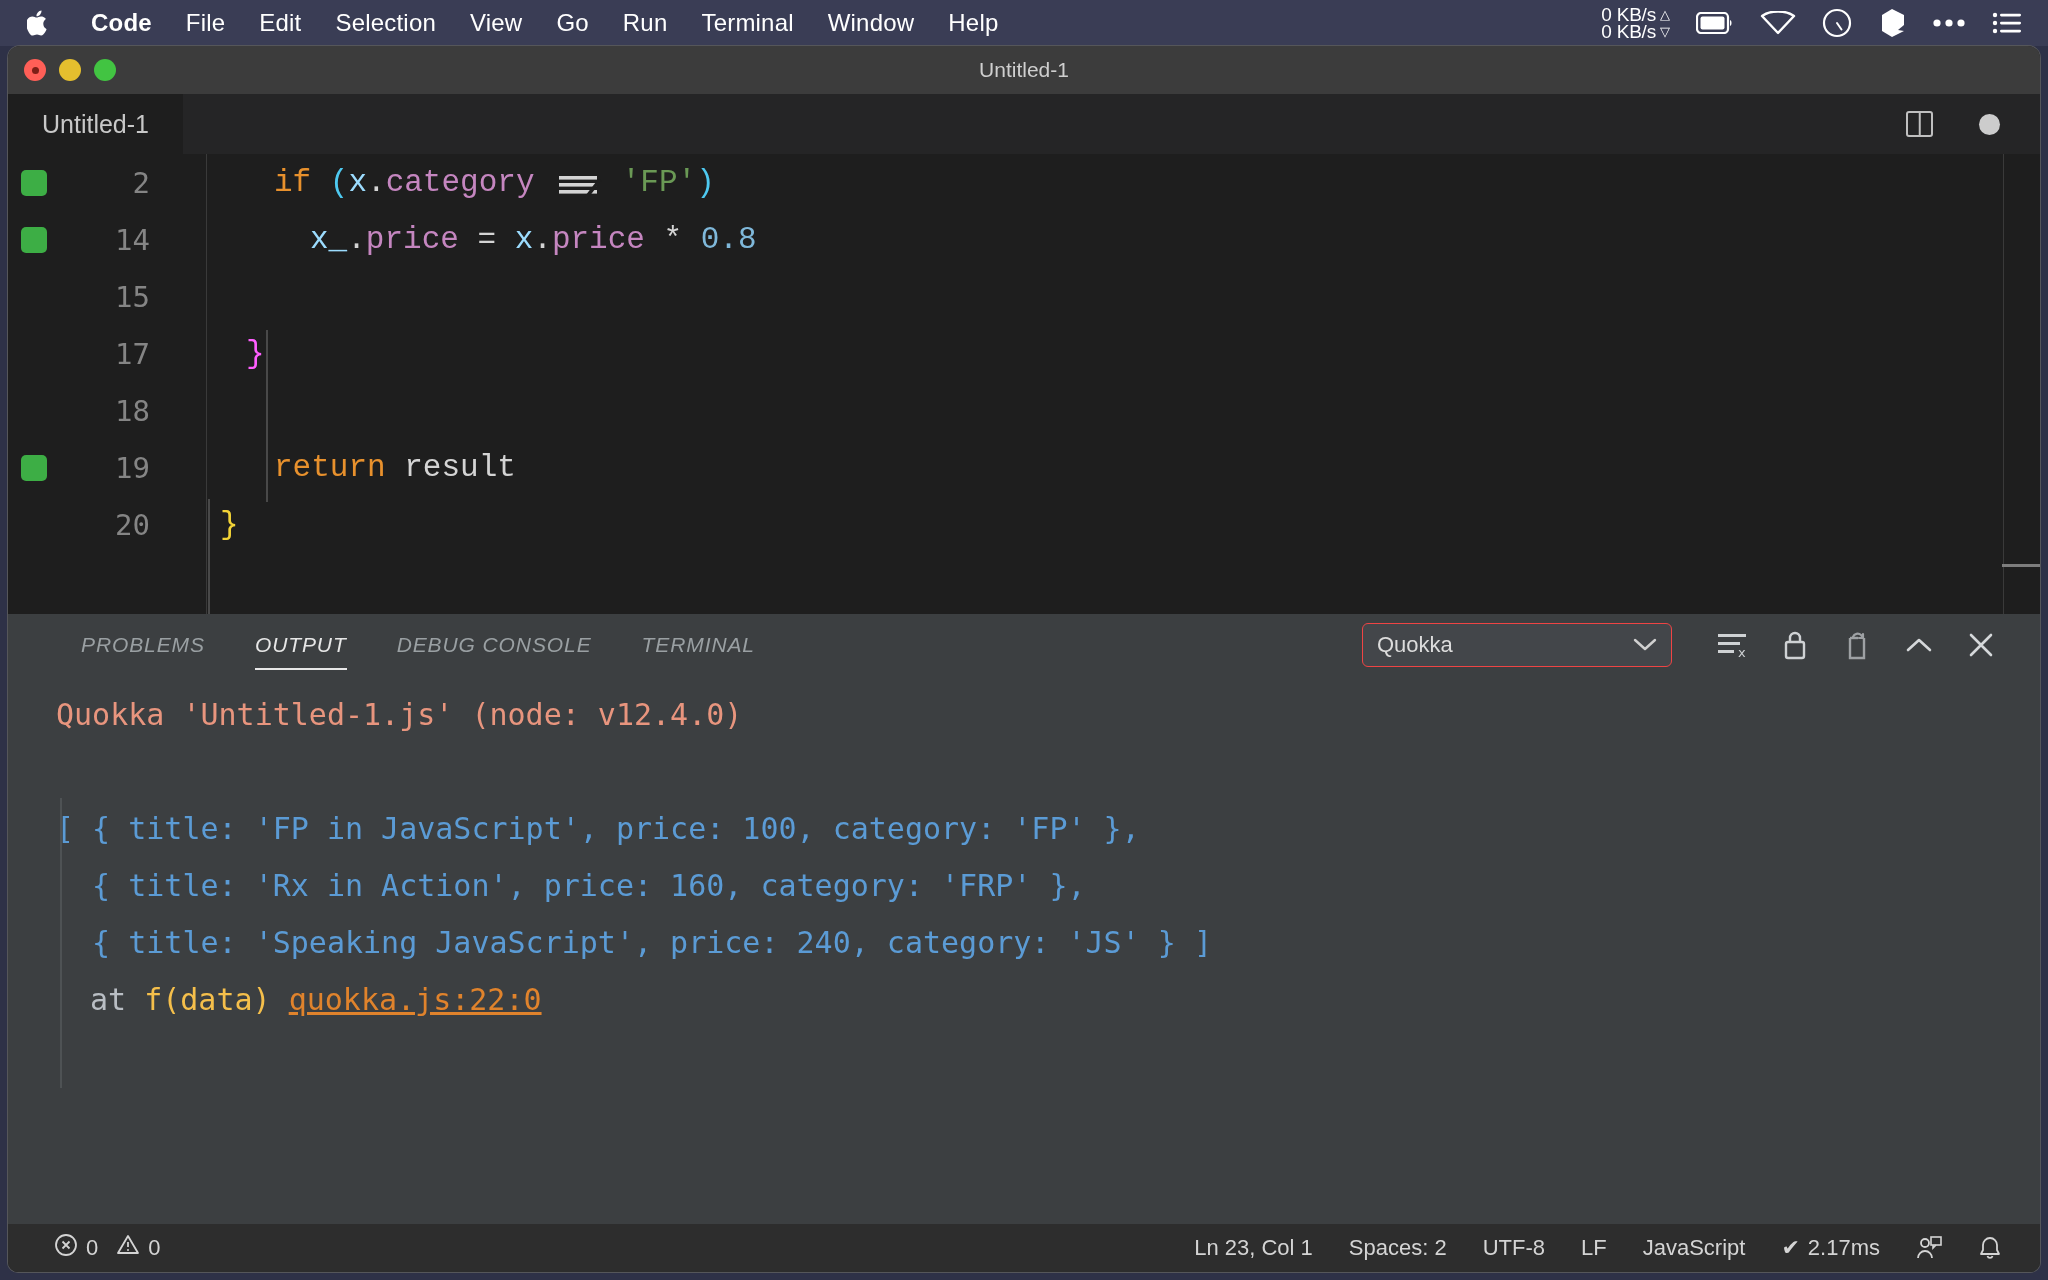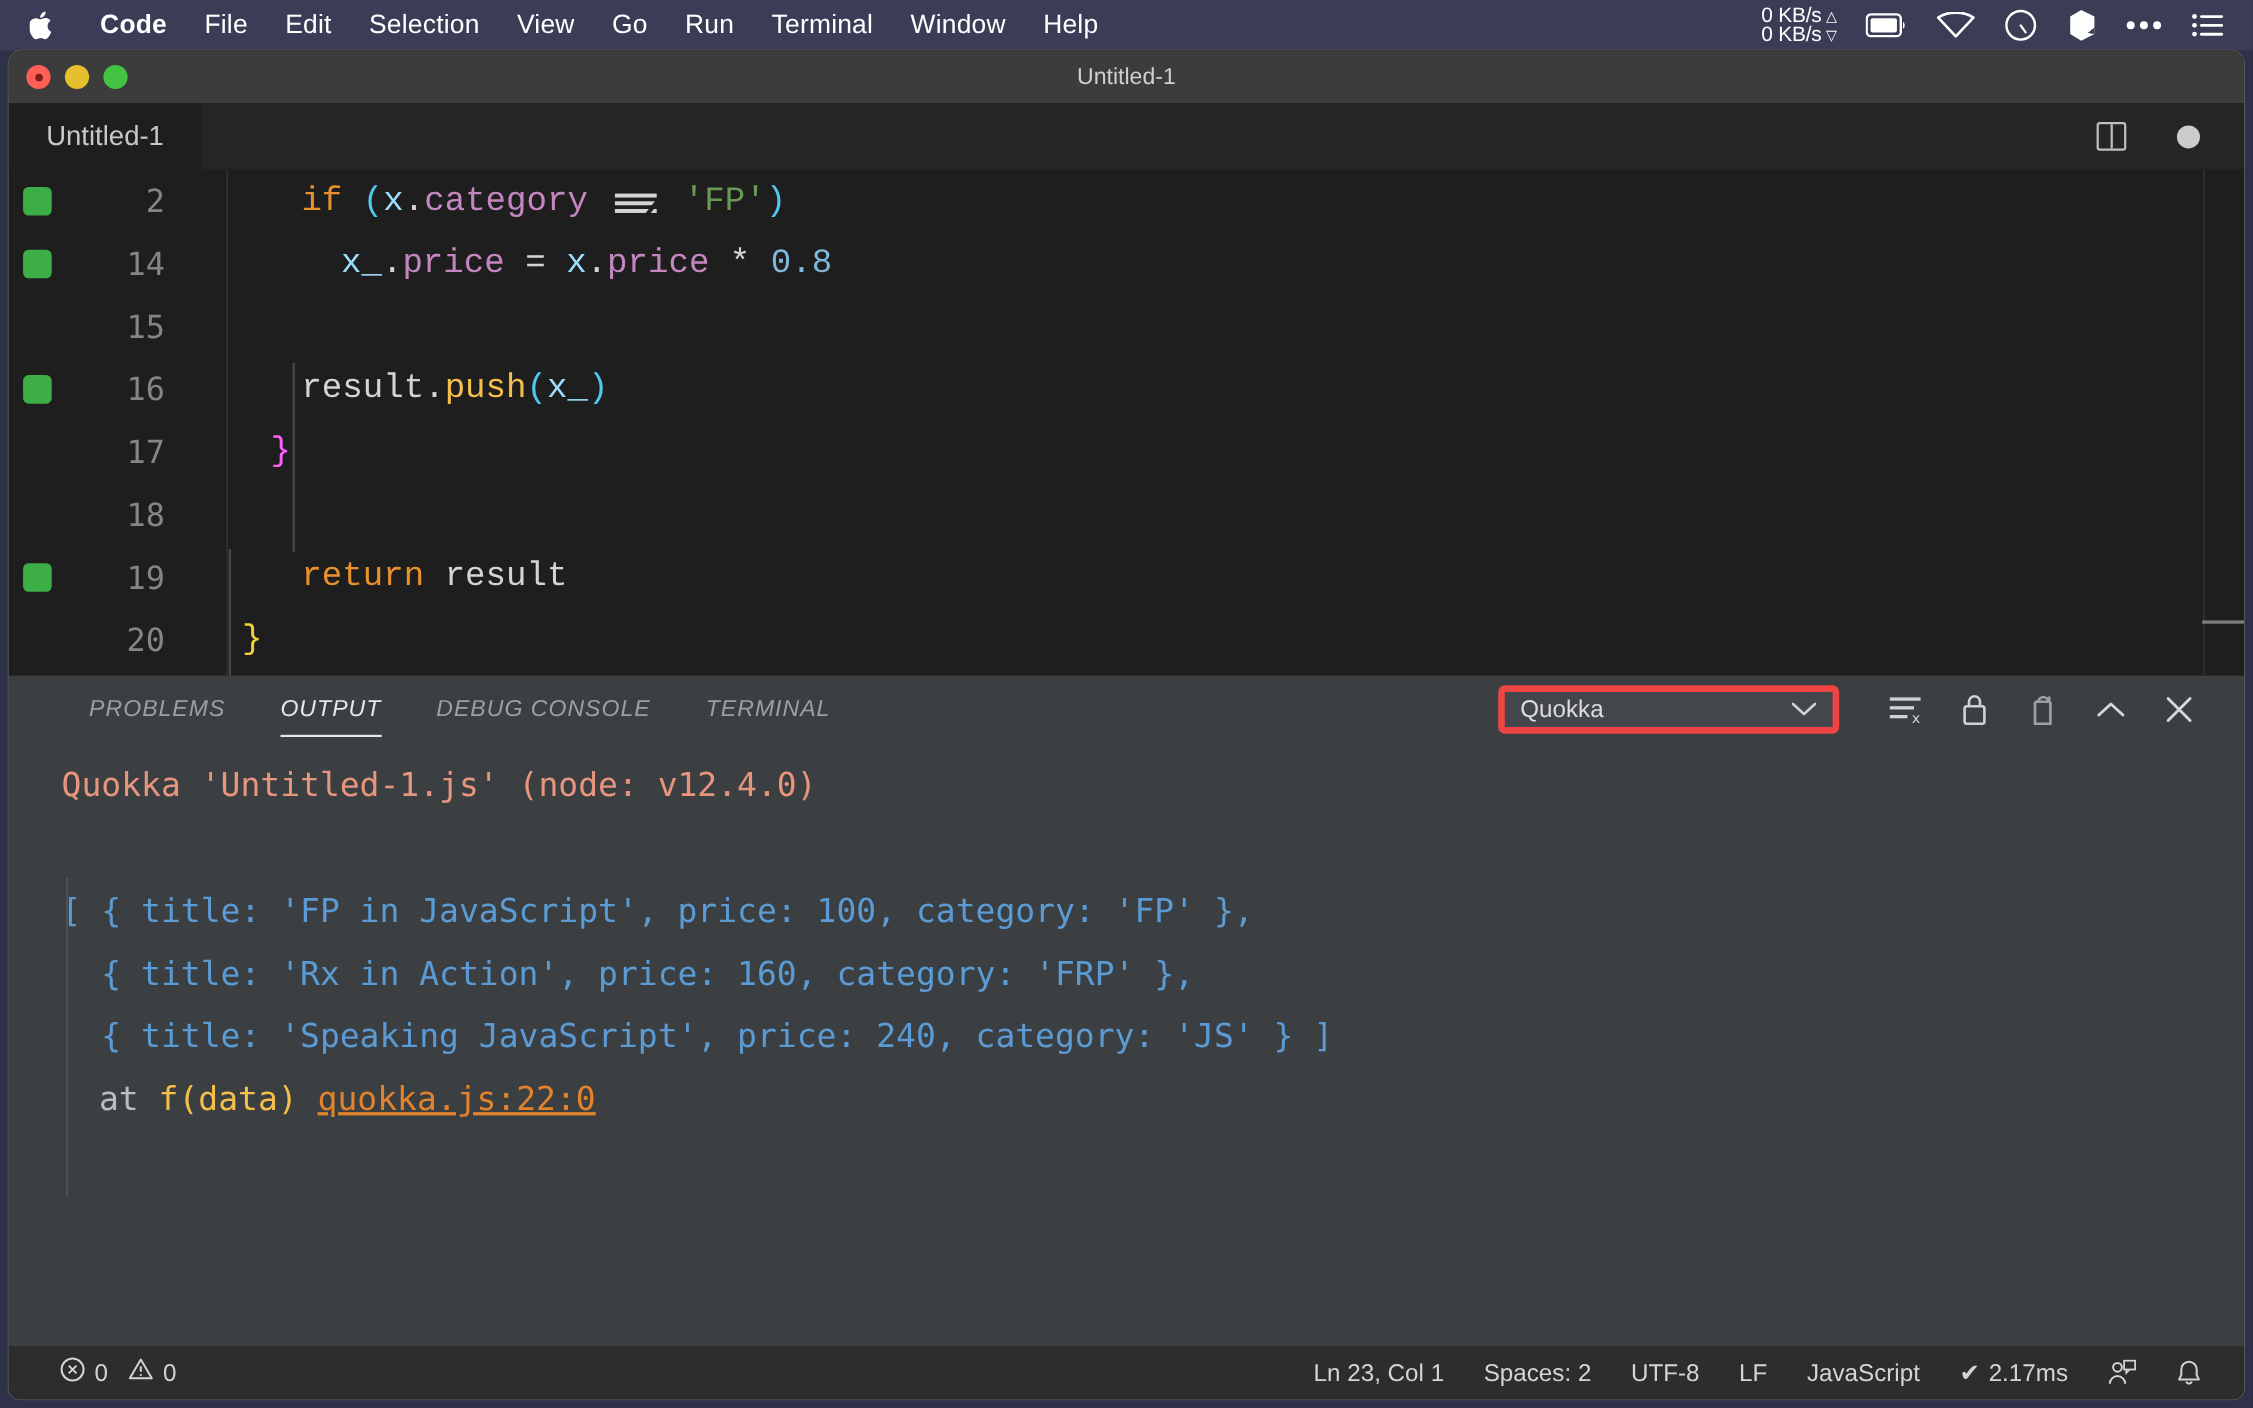--- a/index.html
+++ b/index.html
@@ -120,21 +120,21 @@
     font-size: 21px; letter-spacing: 0.9px; color: #9aa0a3;
     padding: 0 25px; line-height: 62px; position: relative; font-style: italic;
   }
   .panel-tab.active { color: #e7e7e7; }
   .panel-tab.active::after {
     content:''; position:absolute; left: 25px; right: 25px; bottom: 6px;
     height: 2px; background: #e7e7e7;
   }
   .panel-tools { margin-left: auto; display: flex; align-items: center; gap: 0; padding-right: 28px; }
   .chan-select {
-    width: 310px; height: 44px; border: 6px solid #ef4444; border-radius: 6px;
+    width: 310px; height: 44px; border: 1px solid #ef4444; border-radius: 6px;
     background: #43464a; display: flex; align-items: center;
     padding: 0 14px; color: #dcdcdc; font-size: 22px; margin-right: 30px;
   }
   .chan-select .chev { margin-left: auto; }
   .tool-btn { width: 62px; height: 50px; display:flex; align-items:center; justify-content:center; }
 
   .panel-body {
     flex: 1; padding: 10px 0 0 48px; overflow: hidden;
     font-family: "DejaVu Sans Mono", monospace; font-size: 30px; line-height: 57px;
     position: relative;
@@ -282,25 +282,20 @@
         <div class="lineno">14</div>
         <div class="code-text"><span style="padding-left:100px"></span><span class="t-var">x_</span><span class="t-plain">.</span><span class="t-prop">price</span><span class="t-plain"> </span><span class="t-plain">=</span><span class="t-plain"> </span><span class="t-var">x</span><span class="t-plain">.</span><span class="t-prop">price</span><span class="t-plain"> </span><span class="t-plain">*</span><span class="t-plain"> </span><span class="t-num">0.8</span></div>
       </div>
 
       <div class="code-line">
         <div class="bkmark-col"></div>
         <div class="lineno">15</div>
         <div class="code-text"></div>
       </div>
 
-      <div class="code-line">
-        <div class="bkmark-col"><div class="green-sq"></div></div>
-        <div class="lineno">16</div>
-        <div class="code-text"><span style="padding-left:64px"></span><span class="t-plain">result</span><span class="t-plain">.</span><span class="t-fn">push</span><span class="t-paren-b">(</span><span class="t-var">x_</span><span class="t-paren-b">)</span></div>
-      </div>
 
       <div class="code-line">
         <div class="bkmark-col"></div>
         <div class="lineno">17</div>
         <div class="code-text"><span style="padding-left:36px"></span><span class="t-paren-p">}</span></div>
       </div>
 
       <div class="code-line">
         <div class="bkmark-col"></div>
         <div class="lineno">18</div>

